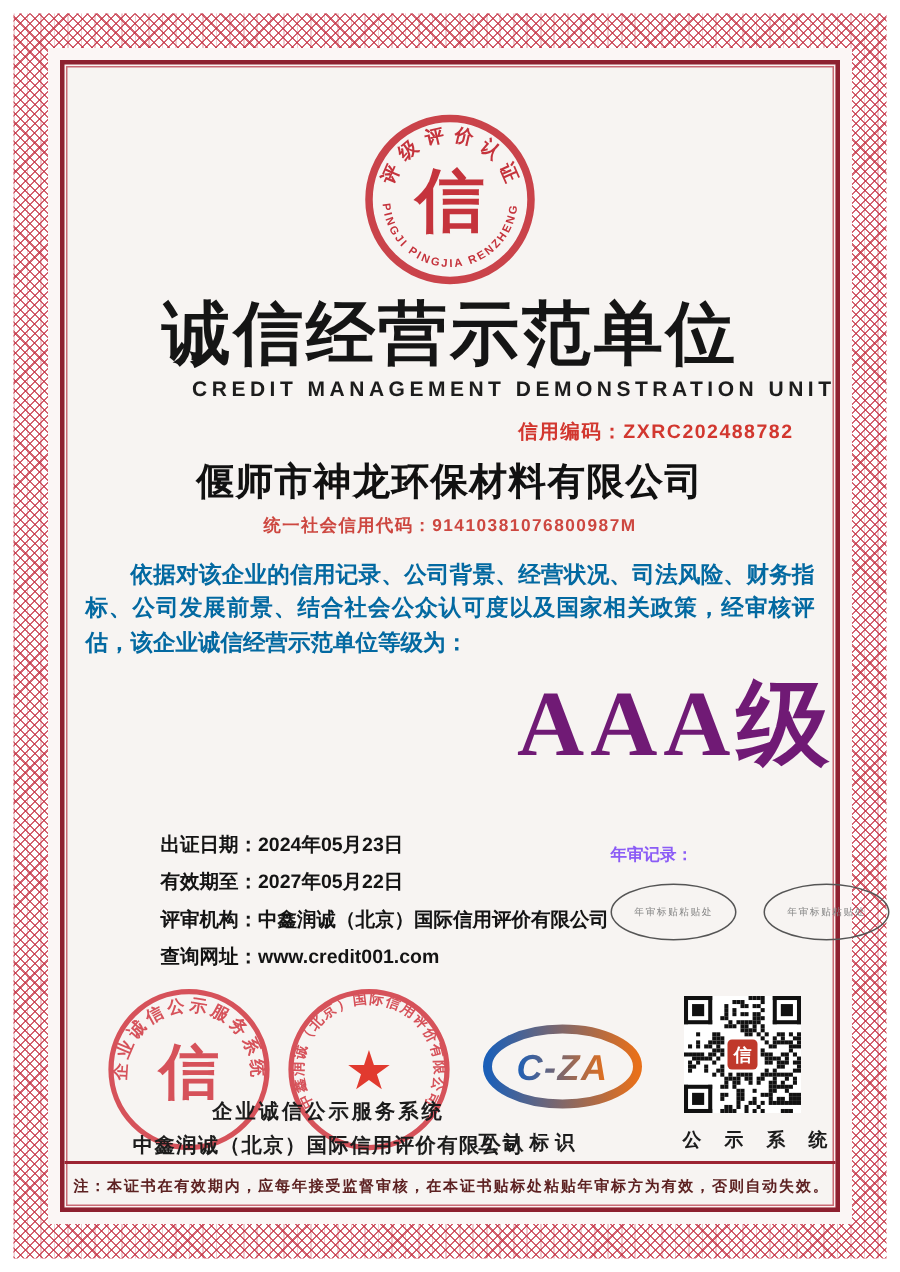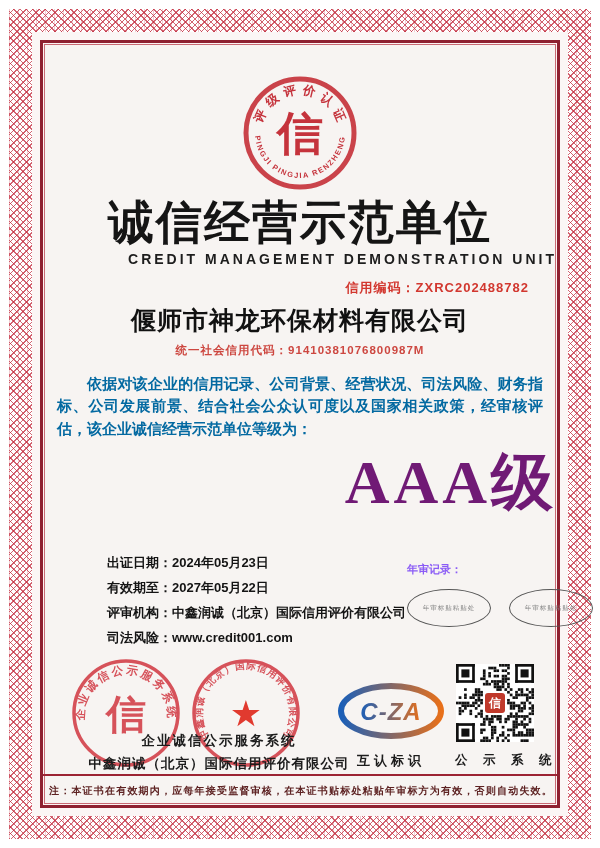--- a/index.html
+++ b/index.html
@@ -36,21 +36,21 @@
   .sticker-oval{width:82px;height:36px;border:1px solid #555;border-radius:50%;display:flex;align-items:center;justify-content:center;background:transparent;}
   .sticker-oval span{font-size:6.5px;color:#888;letter-spacing:1px;}
   
   .footer-zone{position:relative;height:148px;margin-top:6px;}
   .stamp{position:absolute;opacity:.92;}
   .stamp1{left:26px;top:0;width:114px;height:114px;}
   .stamp2{left:146px;top:0;width:114px;height:114px;}
   .captions{position:absolute;left:0;top:76px;width:352px;text-align:center;z-index:3;}
   .cap1{font-size:13.5px;font-weight:900;color:#1c1c1c;letter-spacing:2px;}
   .cap2{font-size:13.5px;font-weight:900;color:#1c1c1c;margin-top:5px;letter-spacing:1px;}
-  .cza{position:absolute;left:292px;top:26px;width:112px;text-align:center;}
+  .cza{position:absolute;left:276px;top:26px;width:112px;}
   .cza-label{font-size:13px;font-weight:900;color:#1c1c1c;letter-spacing:4px;margin-top:8px;}
   .qr-wrap{position:absolute;left:412px;top:8px;width:80px;text-align:center;}
   .qr{position:relative;width:78px;height:78px;background:#fff;margin:0 auto;}
   .qr svg{display:block;width:78px;height:78px;}
   .qr-logo{position:absolute;left:29px;top:29px;width:20px;height:20px;background:#c0392b;border-radius:3px;color:#fff;font-size:12px;font-weight:700;display:flex;align-items:center;justify-content:center;}
   .qr-label{font-size:12.5px;font-weight:900;color:#1c1c1c;letter-spacing:6px;margin-top:10px;white-space:nowrap;}
   
   .note{margin-top:auto;border-top:2px solid #9c2433;padding:8px 6px 7px;font-size:10px;font-weight:700;color:#5d2222;text-align:center;letter-spacing:1.2px;white-space:nowrap;}
   .seal-red{fill:#c5333c;}
 </style>
@@ -102,21 +102,21 @@
         <div class="detail-row">
           <span>出证日期：</span><span>2024年05月23日</span>
         </div>
         <div class="detail-row">
           <span>有效期至：</span><span>2027年05月22日</span>
         </div>
         <div class="detail-row">
           <span>评审机构：</span><span>中鑫润诚（北京）国际信用评价有限公司</span>
         </div>
         <div class="detail-row">
-          <span>司法风险：</span><span>www.credit001.com</span>
+          <span>查询网址：</span><span>www.credit001.com</span>
         </div>
       </div>
       <div class="details-right">
         <div class="review-label">年审记录：</div>
         <div class="ovals">
           <div class="sticker-oval">
             <span>年审标贴粘贴处</span>
           </div>
           <div class="sticker-oval">
             <span>年审标贴粘贴处</span>

